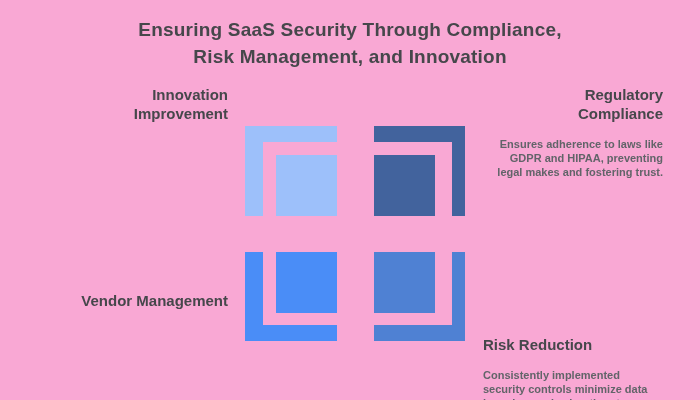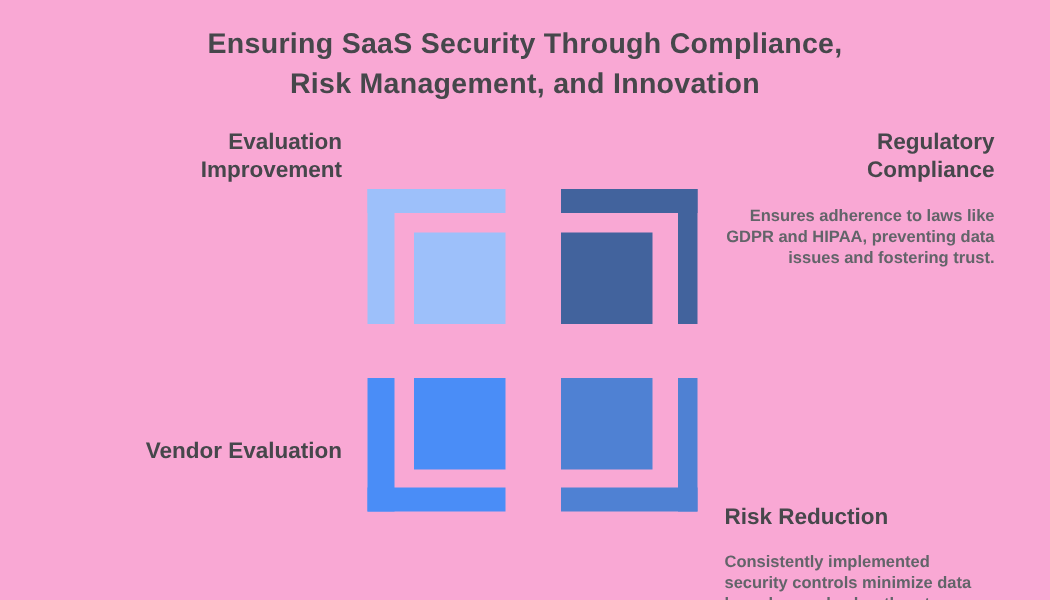--- a/index.html
+++ b/index.html
@@ -78,32 +78,32 @@
 </style>
 </head>
 <body>
 
 <div class="canvas">
 
   <div class="title">Ensuring SaaS Security Through Compliance,
 Risk Management, and Innovation</div>
 
   <section class="quad q-tl">
-    <div class="q-heading">Evaluation
+    <div class="q-heading">Innovation
 Improvement</div>
   </section>
 
   <section class="quad q-tr">
     <div class="q-heading">Regulatory
 Compliance</div>
-    <p class="q-body">Ensures adherence to laws like GDPR and HIPAA, preventing data issues and fostering trust.</p>
+    <p class="q-body">Ensures adherence to laws like GDPR and HIPAA, preventing legal makes and fostering trust.</p>
   </section>
 
   <section class="quad q-bl">
-    <div class="q-heading">Vendor Evaluation</div>
+    <div class="q-heading">Vendor Management</div>
   </section>
 
   <section class="quad q-br">
     <div class="q-heading">Risk Reduction</div>
     <p class="q-body">Consistently implemented security controls minimize data breaches and cyber threats.</p>
   </section>
 
   <div class="graphic">
 
     <div class="cell c-tl">

